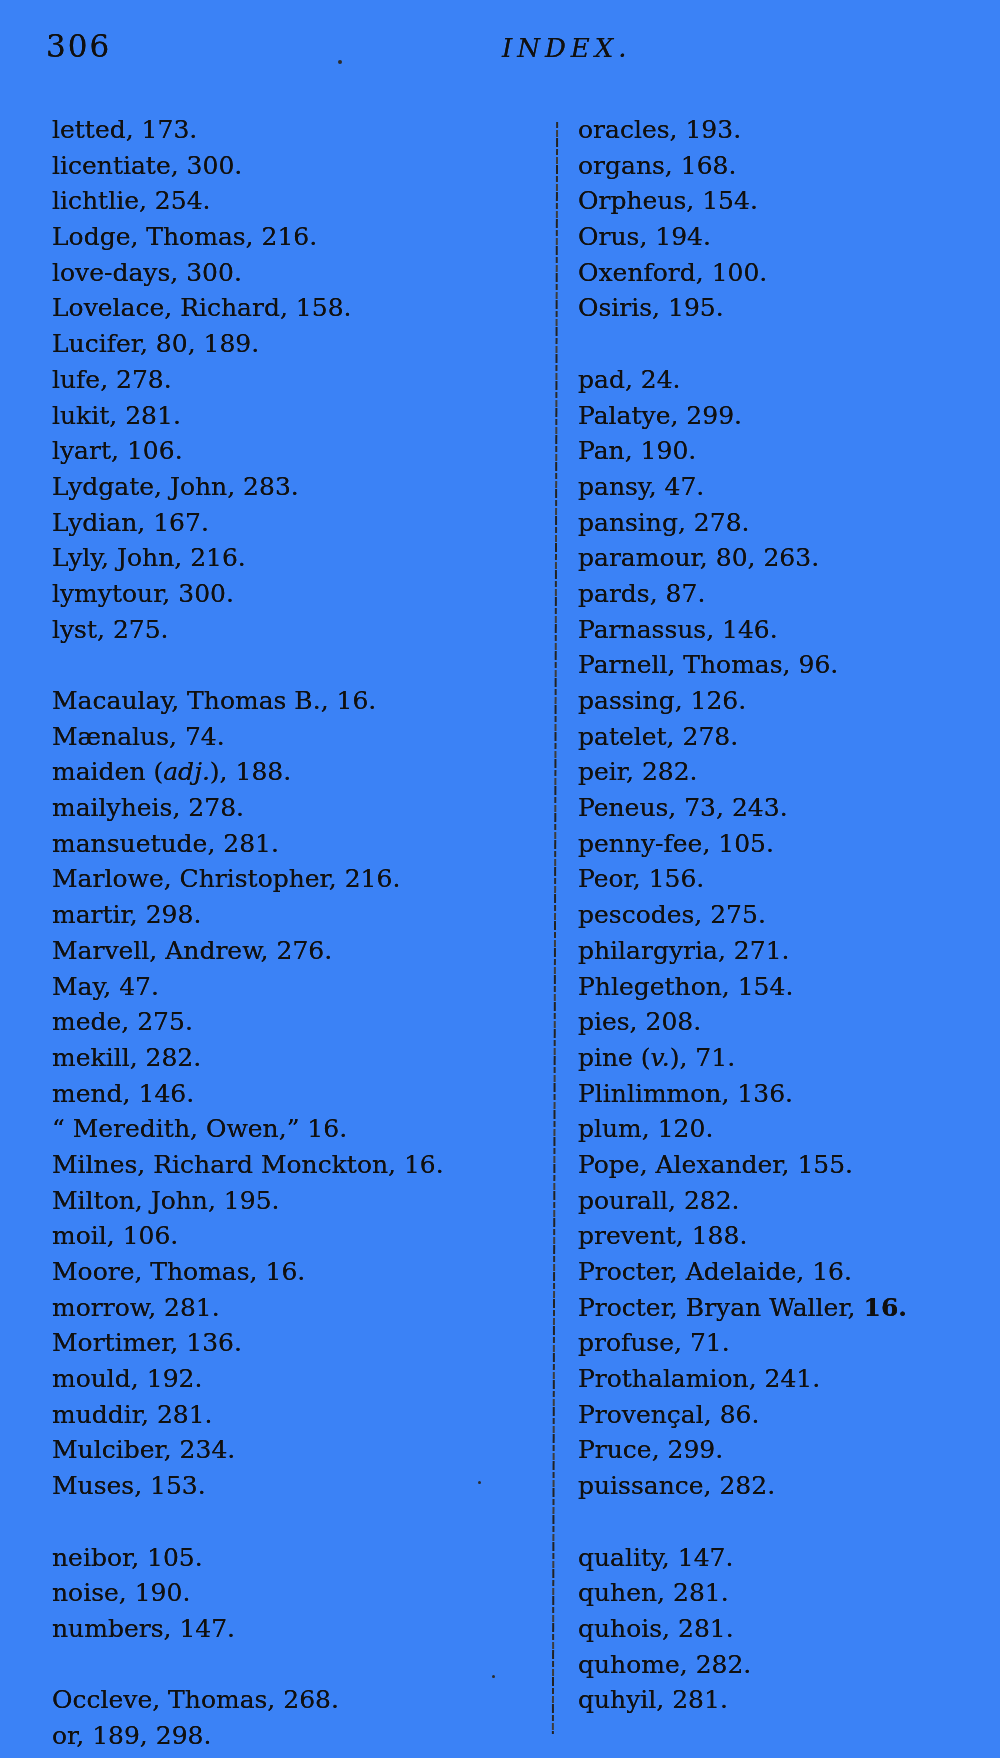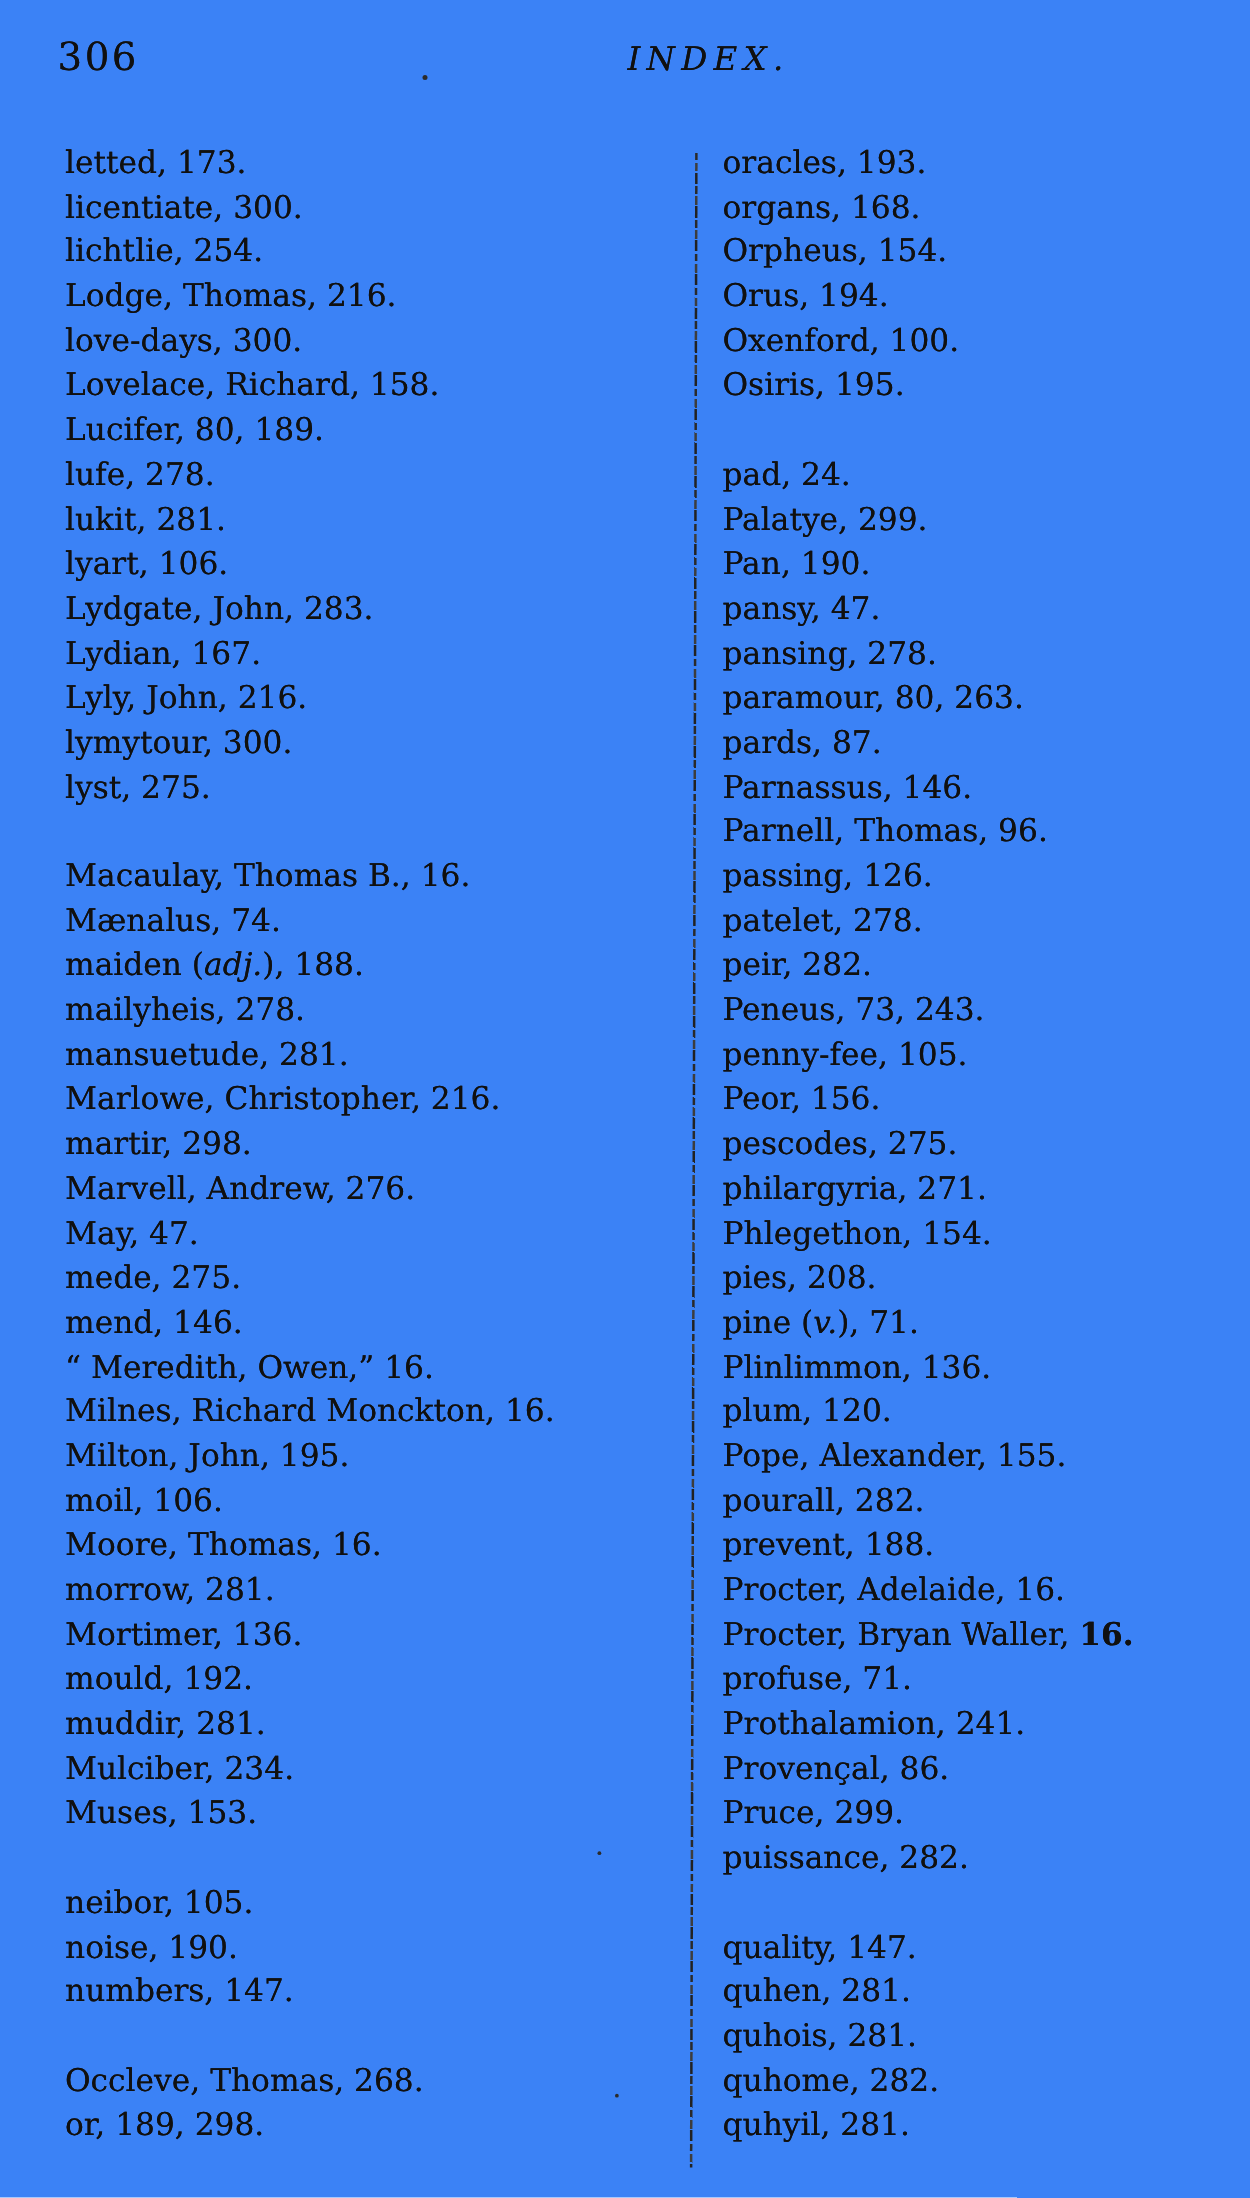--- a/index.html
+++ b/index.html
@@ -111,20 +111,21 @@
       <div class="row">Macaulay, Thomas B., 16.</div>
       <div class="row">Mænalus, 74.</div>
       <div class="row"><span>maiden (</span><span class="it">adj.</span><span>), 188.</span></div>
       <div class="row">mailyheis, 278.</div>
       <div class="row">mansuetude, 281.</div>
       <div class="row">Marlowe, Christopher, 216.</div>
       <div class="row">martir, 298.</div>
       <div class="row">Marvell, Andrew, 276.</div>
       <div class="row">May, 47.</div>
       <div class="row">mede, 275.</div>
+      <div class="row">mekill, 282.</div>
       <div class="row">mend, 146.</div>
       <div class="row">“ Meredith, Owen,” 16.</div>
       <div class="row">Milnes, Richard Monckton, 16.</div>
       <div class="row">Milton, John, 195.</div>
       <div class="row">moil, 106.</div>
       <div class="row">Moore, Thomas, 16.</div>
       <div class="row">morrow, 281.</div>
       <div class="row">Mortimer, 136.</div>
       <div class="row">mould, 192.</div>
       <div class="row">muddir, 281.</div>

